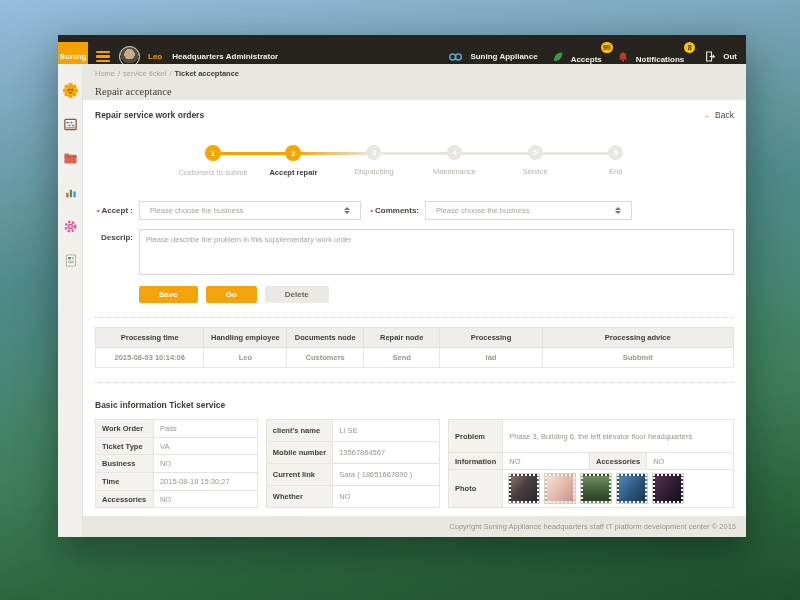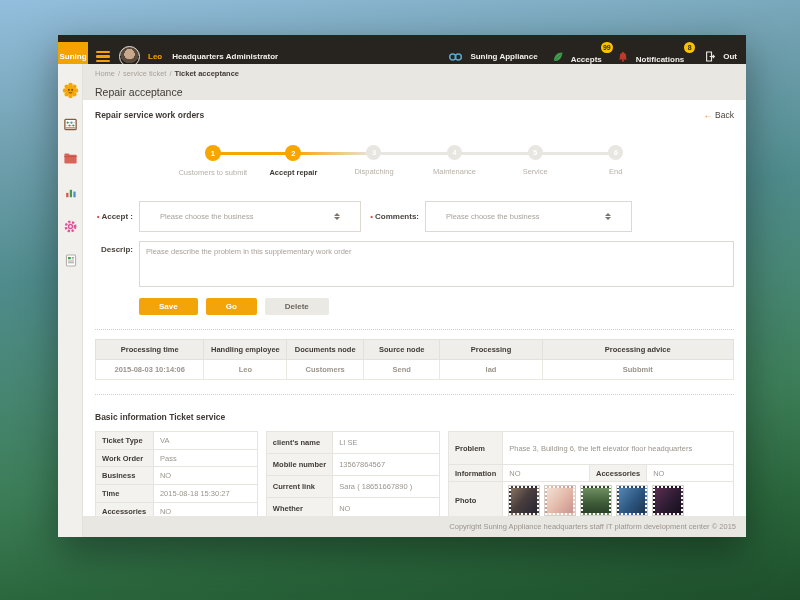--- a/index.html
+++ b/index.html
@@ -31,21 +31,21 @@
   .tb-icon { display:block; }
   
   .sidebar { position:absolute; left:0; top:29px; width:25px; bottom:0; background:#f1f0ed; border-right:1px solid #e3e1dc; }
   .side-item { width:25px; height:30px; display:flex; align-items:center; justify-content:center; margin-top:4px; cursor:pointer; }
   .side-item.first { margin-top:11px; }
   
   .crumb-strip { position:absolute; left:25px; top:29px; right:0; height:36px; background:#e9e7e2; padding:5px 0 0 12px; }
   .crumbs { font-size:7.5px; color:#a8a29a; }
   .crumbs .sep { margin:0 3px; }
   .crumbs .current { color:#3f3a35; font-weight:bold; }
-  .page-title { font-size:10.5px; color:#3f3a35; margin-top:8px; }
+  .page-title { font-size:10.5px; color:#3f3a35; margin-top:8px;font-family:Liberation Serif, serif; }
   
   .content { position:absolute; left:25px; top:65px; right:0; bottom:21px; background:#fff; padding:10px 12px 0 12px; }
   .panel-head { display:flex; justify-content:space-between; align-items:center; }
   .panel-title { font-size:8.5px; font-weight:bold; color:#3f3a35; }
   .back-link { font-size:8.5px; color:#4a443e; cursor:pointer; }
   .back-link .arr { color:#f0820f; font-weight:bold; margin-right:3px; }
   
   .stepper { display:flex; width:484px; margin:25px auto 0 auto; }
   .step { width:80.6px; display:flex; flex-direction:column; align-items:center; position:relative; }
   .step .dot { width:15px; height:15px; border-radius:50%; background:#e8e6e1; color:#fff; font-size:7.5px; font-weight:bold; display:flex; align-items:center; justify-content:center; position:relative; z-index:2; }
@@ -53,21 +53,21 @@
   .step:not(:first-child)::before { content:""; position:absolute; top:7px; left:-40px; width:80px; height:2.6px; background:#e8e6e1; z-index:1; }
   .step.seg-active:not(:first-child)::before { background:#f7a600; }
   .step.seg-fade:not(:first-child)::before { background:linear-gradient(to right,#f7a600,#e8e6e1); }
   .step .lbl { margin-top:7px; font-size:7.5px; color:#b7b1a9; white-space:nowrap; }
   .step.current .lbl { color:#3f3a35; font-weight:bold; }
   
   .form-row { display:flex; align-items:center; margin-top:24px; }
   .f-label { font-size:8px; color:#4a443e; font-weight:bold; }
   .req::before { content:"•"; color:#d9534f; margin-right:2px; font-size:8px; }
   .label-col { width:44px; text-align:right; padding-right:6px; flex:0 0 44px; }
-  .select { height:31px; border:1px solid #dcd9d4; background:#fff; display:flex; align-items:center; padding:0 20px; cursor:pointer; }
+  .select { height:19px; border:1px solid #dcd9d4; background:#fff; display:flex; align-items:center; padding:0 10px; cursor:pointer; }
   .select .val { font-size:7.5px; color:#a8a29a; flex:1; }
   .updown { display:flex; flex-direction:column; gap:1px; margin-left:6px; }
   .updown i { display:block; width:0; height:0; border-left:3px solid transparent; border-right:3px solid transparent; }
   .updown .up { border-bottom:3.5px solid #7a746d; }
   .updown .dn { border-top:3.5px solid #7a746d; }
   .sel-accept { width:222px; }
   .sel-comments { width:207px; }
   .comments-lab { width:56px; text-align:right; padding-right:6px; margin-left:8px; }
   .descrip-row { display:flex; margin-top:9px; }
   .descrip-row .label-col { padding-top:4px; }
@@ -282,21 +282,21 @@
     </div>
 
     <div class="dotted"></div>
 
     <table class="proc">
       <thead>
         <tr>
           <th class="c1">Processing time</th>
           <th class="c2">Handling employee</th>
           <th class="c3">Documents node</th>
-          <th class="c4">Source node</th>
+          <th class="c4">Repair node</th>
           <th class="c5">Processing</th>
           <th class="c6">Processing advice</th>
         </tr>
       </thead>
       <tbody>
         <tr>
           <td>2015-08-03 10:14:06</td>
           <td>Leo</td>
           <td>Customers</td>
           <td>Send</td>
@@ -308,26 +308,26 @@
 
     <div class="dotted"></div>
 
     <div class="basic-title">Basic information Ticket service</div>
 
     <div class="info-wrap">
 
       <table class="itable t-left">
           <tbody>
         <tr>
+              <td class="k">Work Order</td>
+              <td class="v">Pass</td>
+            </tr>
+        <tr>
               <td class="k">Ticket Type</td>
               <td class="v">VA</td>
-            </tr>
-        <tr>
-              <td class="k">Work Order</td>
-              <td class="v">Pass</td>
             </tr>
         <tr>
               <td class="k">Business</td>
               <td class="v">NO</td>
             </tr>
         <tr>
               <td class="k">Time</td>
               <td class="v">2015-08-18 15:30:27</td>
             </tr>
         <tr>

